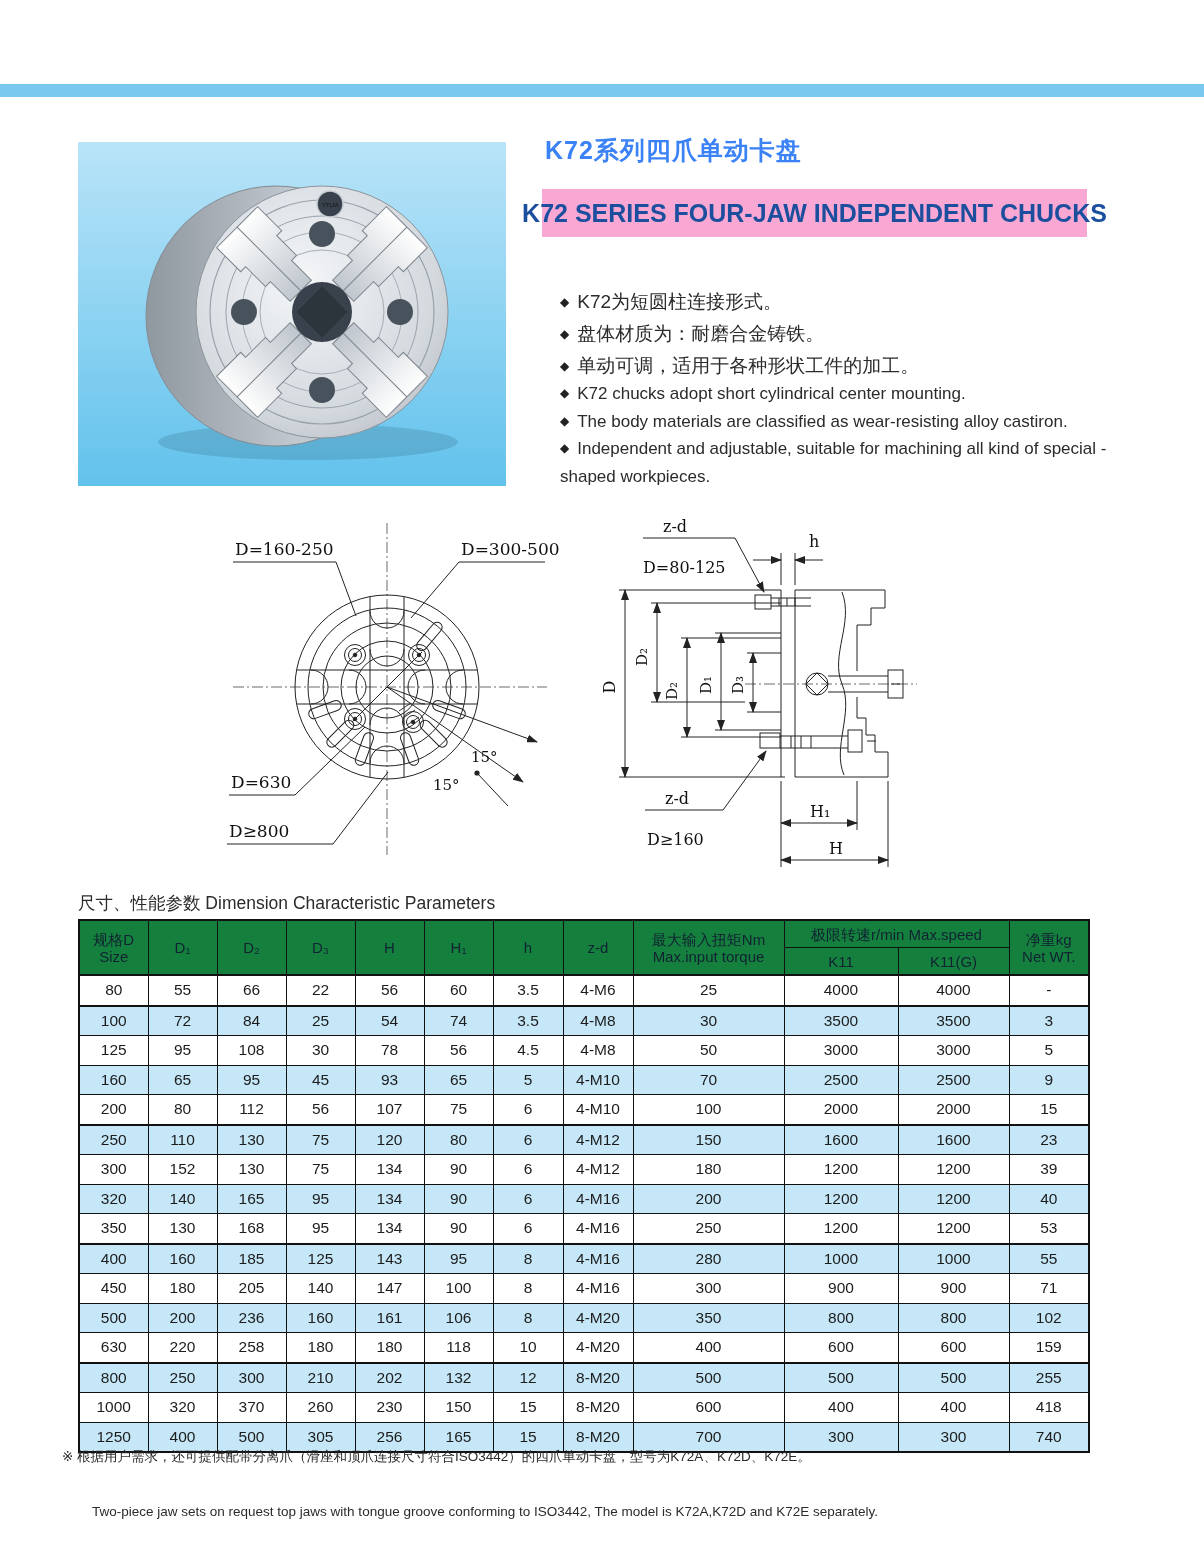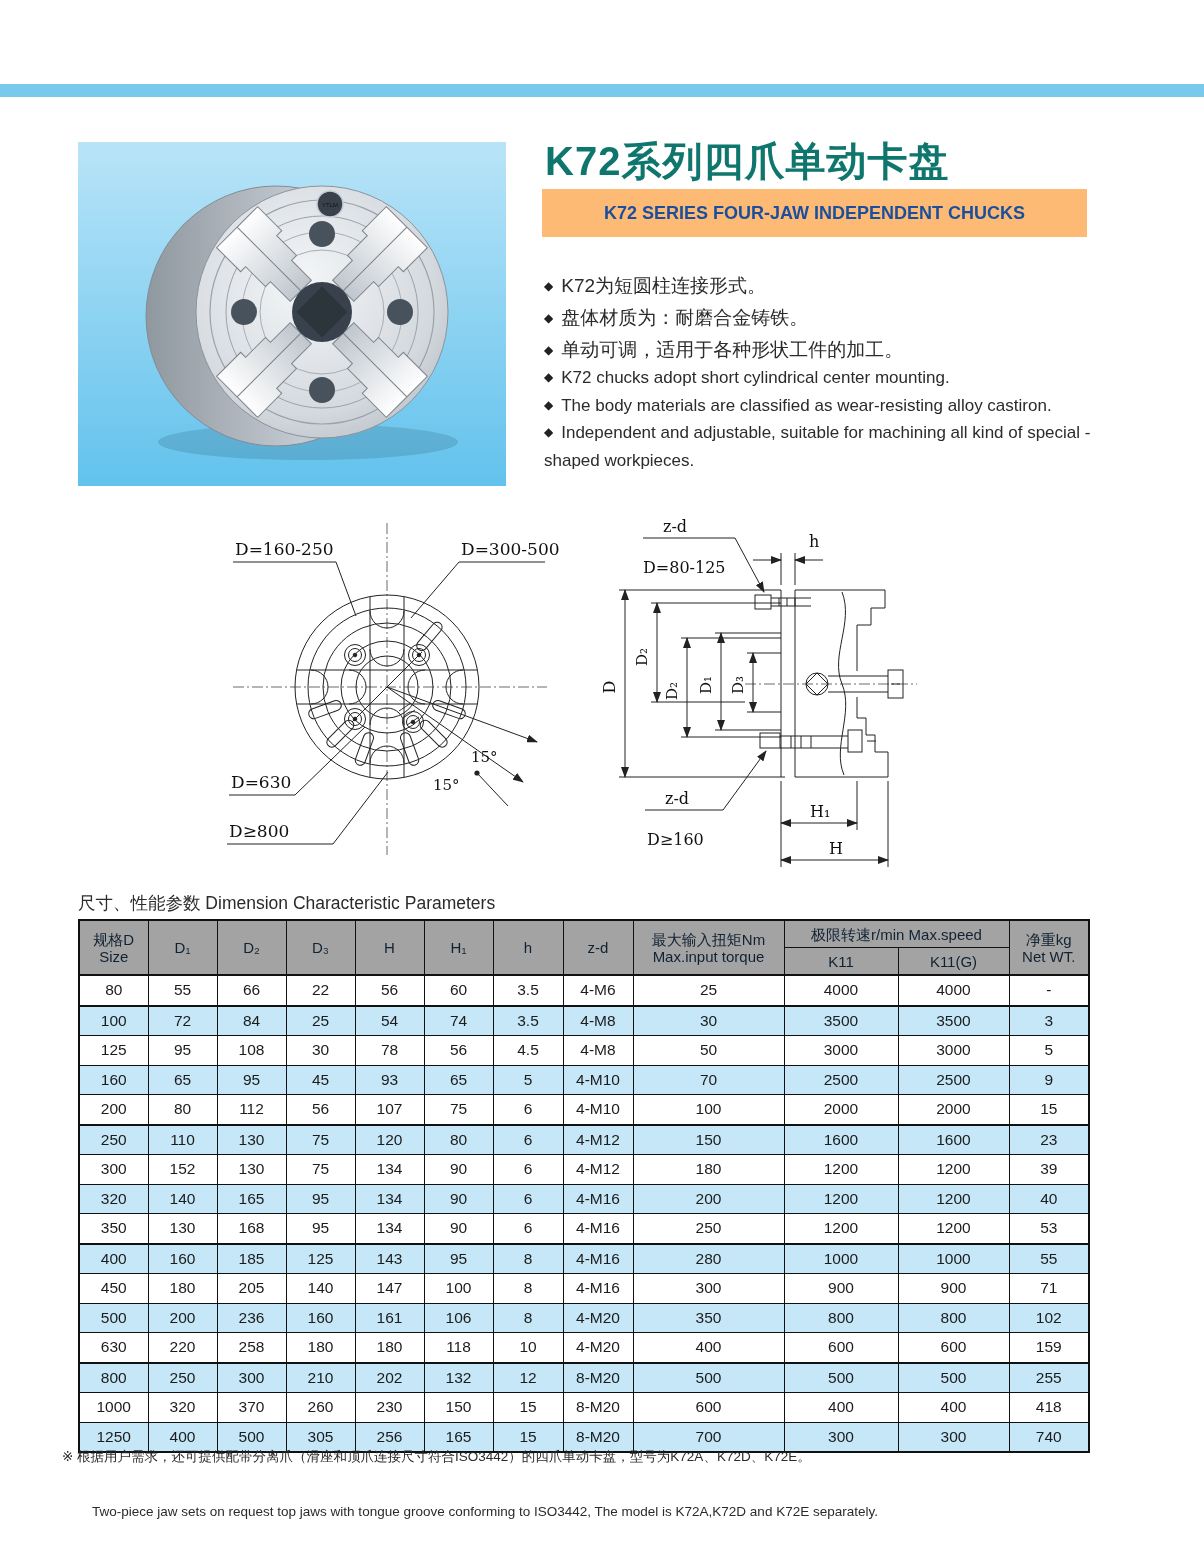--- a/index.html
+++ b/index.html
@@ -1,37 +1,37 @@
 <!DOCTYPE html>
 <html><head>
 <meta charset="utf-8">
 <style>
   html,body{margin:0;padding:0;background:#fff;}
   .page{position:relative;width:1204px;height:1558px;background:#ffffff;overflow:hidden;
         font-family:"Liberation Sans","DejaVu Sans",sans-serif;color:#2b2b2b;}
   .stripe{position:absolute;left:0;top:84px;width:1204px;height:13px;background:#79c9ef;}
   .photo{position:absolute;left:78px;top:142px;width:428px;height:344px;}
-  .page-title{position:absolute;left:545px;top:134px;font-size:40px;font-weight:bold;color:#0f766e;letter-spacing:1px;white-space:nowrap;}
-  .banner{position:absolute;left:542px;top:189px;width:545px;height:48px;background:#fdba74;color:#1b4f9e;
-          font-size:18px;font-weight:bold;display:flex;align-items:center;justify-content:center;white-space:nowrap;}
-  .feat{position:absolute;left:544px;list-style:none;margin:0;padding:0;}
+  .page-title{position:absolute;left:545px;top:134px;font-size:25px;font-weight:bold;color:#3b82f6;letter-spacing:1px;white-space:nowrap;}
+  .banner{position:absolute;left:542px;top:189px;width:545px;height:48px;background:#f9a8d4;color:#1b4f9e;
+          font-size:25px;font-weight:bold;display:flex;align-items:center;justify-content:center;white-space:nowrap;}
+  .feat{position:absolute;left:544px;list-style:none;margin:16px;padding:0;}
   .feat-zh{top:270px;width:556px;}
   .feat-zh li{font-size:19px;line-height:32px;}
   .feat-en{top:364px;width:556px;}
   .feat-en li{font-size:17px;line-height:27.5px;}
   .blt{font-size:12px;vertical-align:2px;margin-right:8px;color:#222;}
   .drawing{position:absolute;}
   .front-svg{left:215px;top:515px;}
   .section-svg{left:595px;top:505px;}
   svg text{font-family:"DejaVu Serif","Liberation Serif",serif;fill:#111;}
   .tbl-caption{position:absolute;left:78px;top:891px;font-size:17.5px;color:#2b2b2b;white-space:nowrap;}
   table.spec{position:absolute;left:78px;top:919px;width:1010px;border-collapse:collapse;table-layout:fixed;
              border:2px solid #111;font-size:15.5px;color:#1c1c1c;}
   table.spec th,table.spec td{border:1px solid #111;text-align:center;vertical-align:middle;padding:0;overflow:hidden;}
-  table.spec thead th{background:#a3a3a3;font-weight:normal;font-size:15px;line-height:17px;height:26px;color:#123;}
+  table.spec thead th{background:#15803d;font-weight:normal;font-size:15px;line-height:17px;height:26px;color:#123;}
   table.spec thead{border-bottom:2px solid #111;}
   table.spec tbody td{height:28.5px;background:#ffffff;}
   table.spec tbody tr:nth-child(even) td{background:#c5e7f8;}
   table.spec tbody tr:nth-child(4n+2) td{border-top-width:2px;}
   .notes{position:absolute;left:62px;top:1447px;font-size:13.5px;color:#2b2b2b;line-height:19px;}
   .note-en{padding-left:30px;margin-top:36px;}
 </style>
 </head>
 <body>
 

